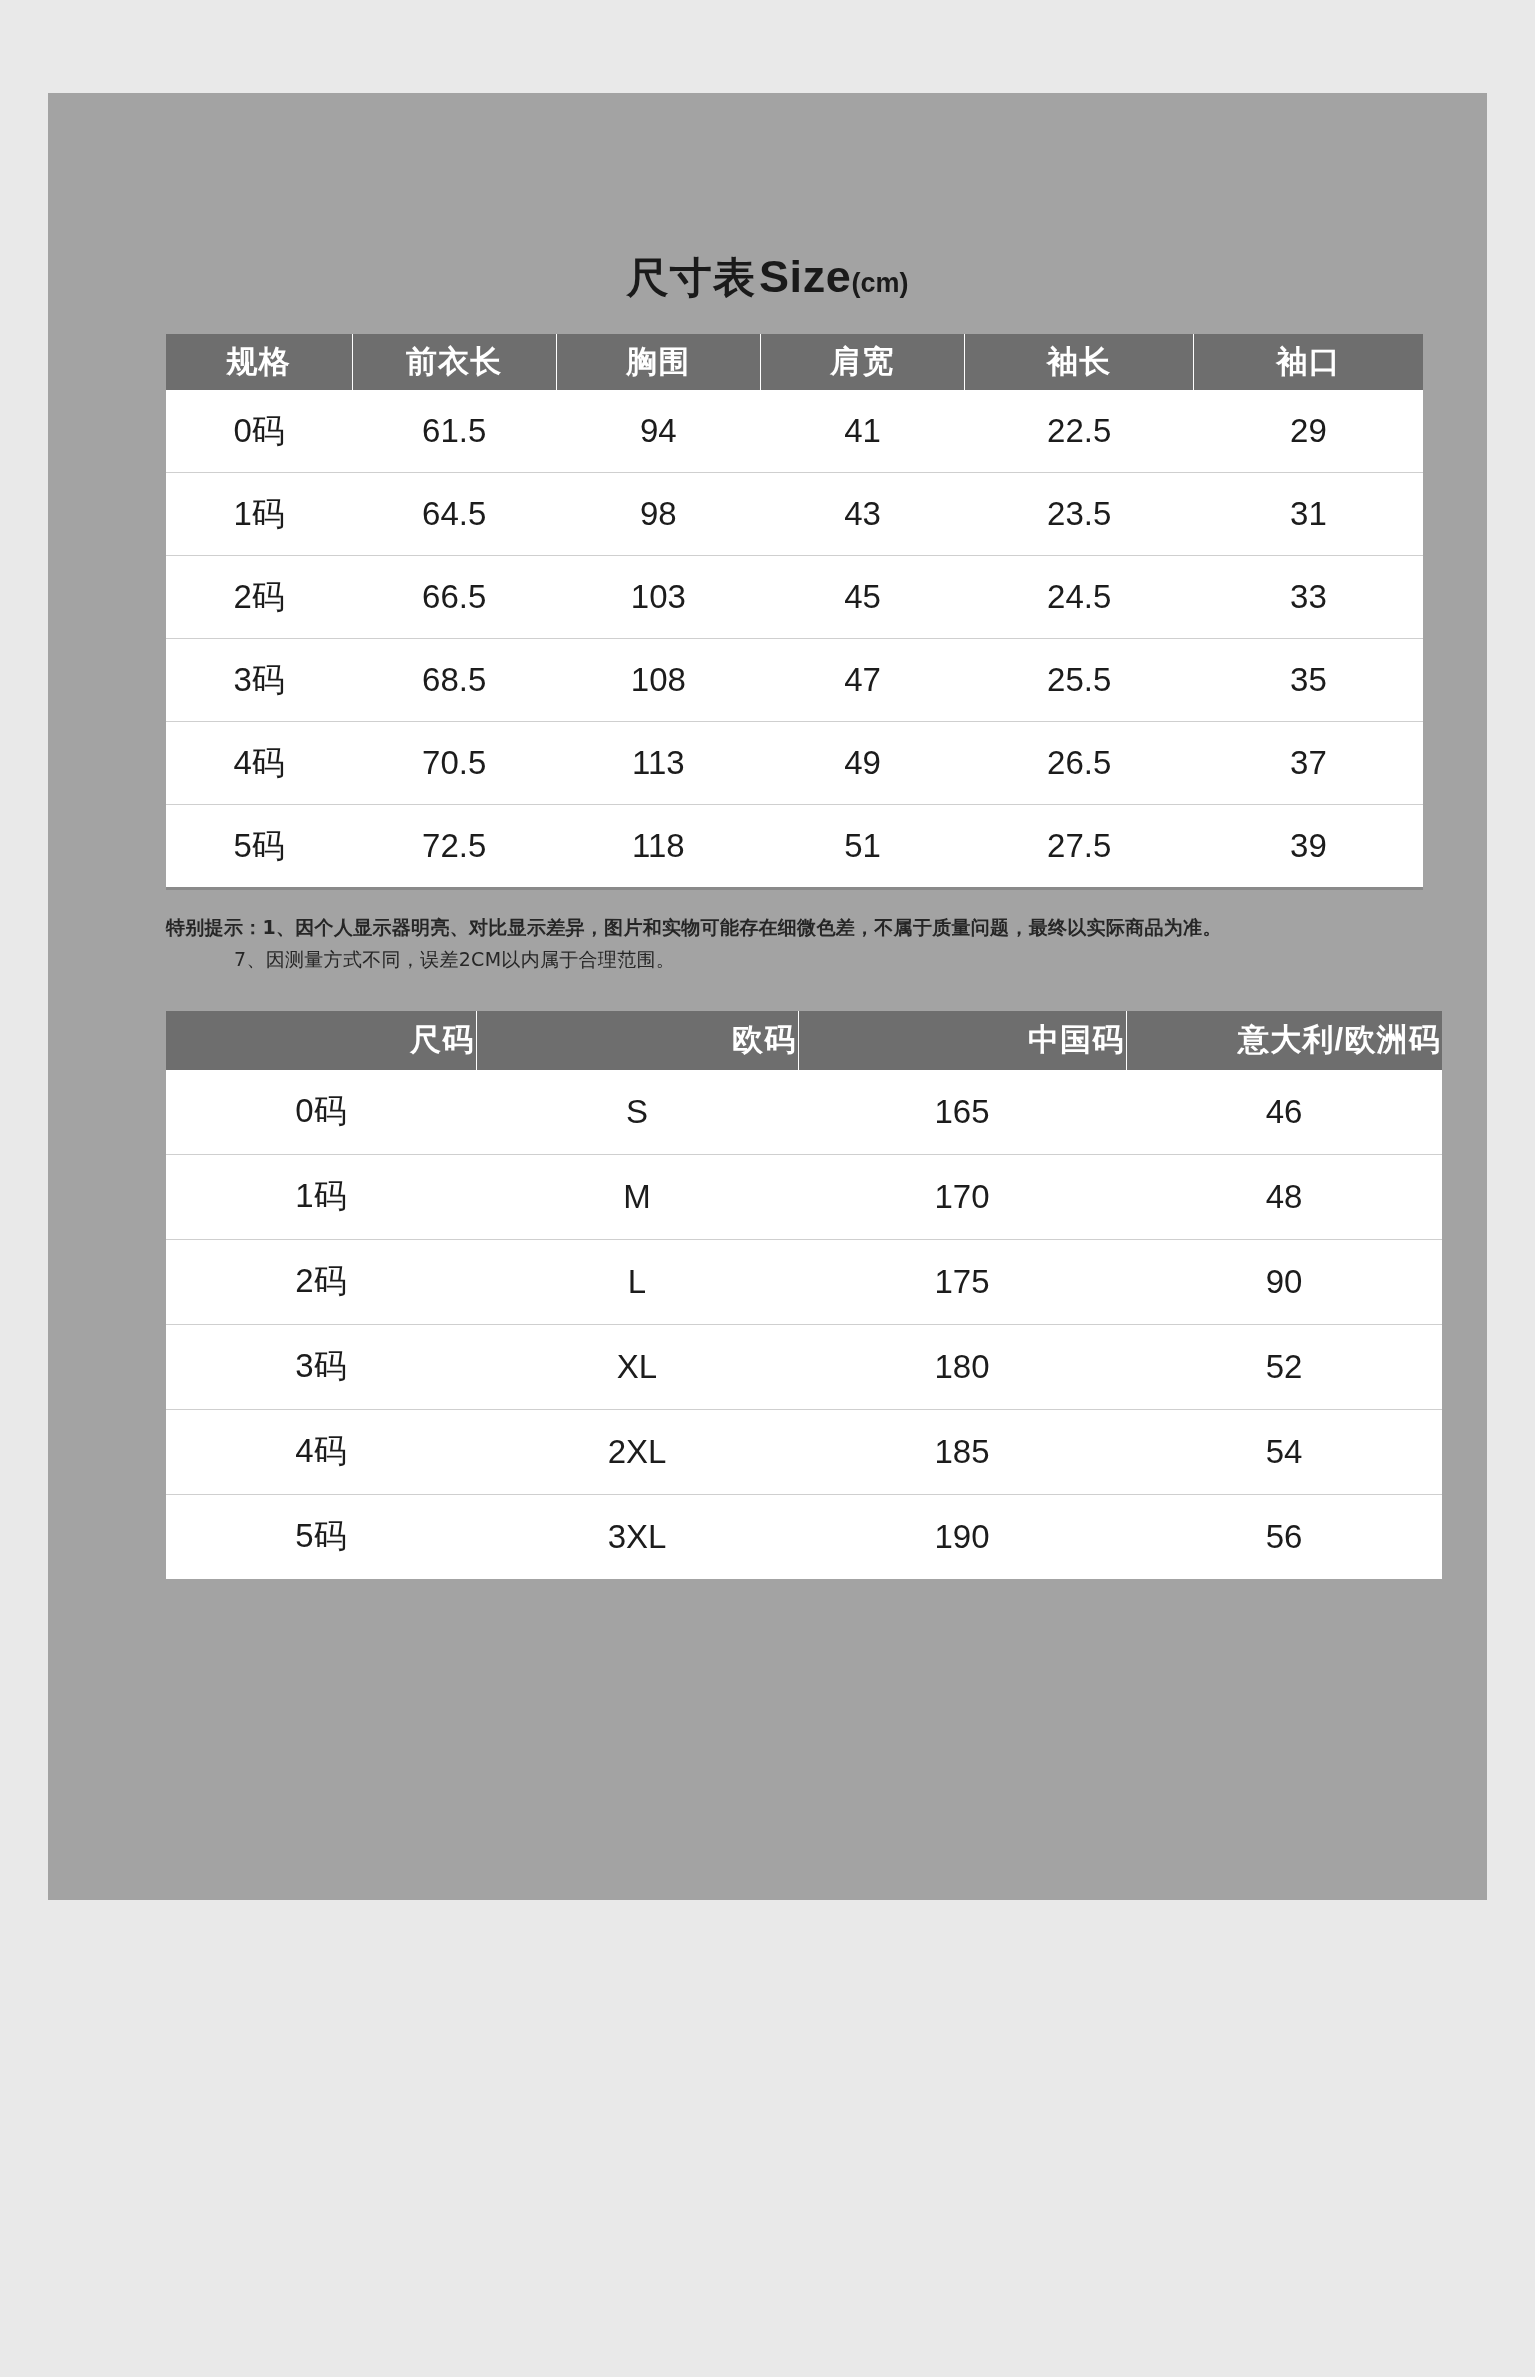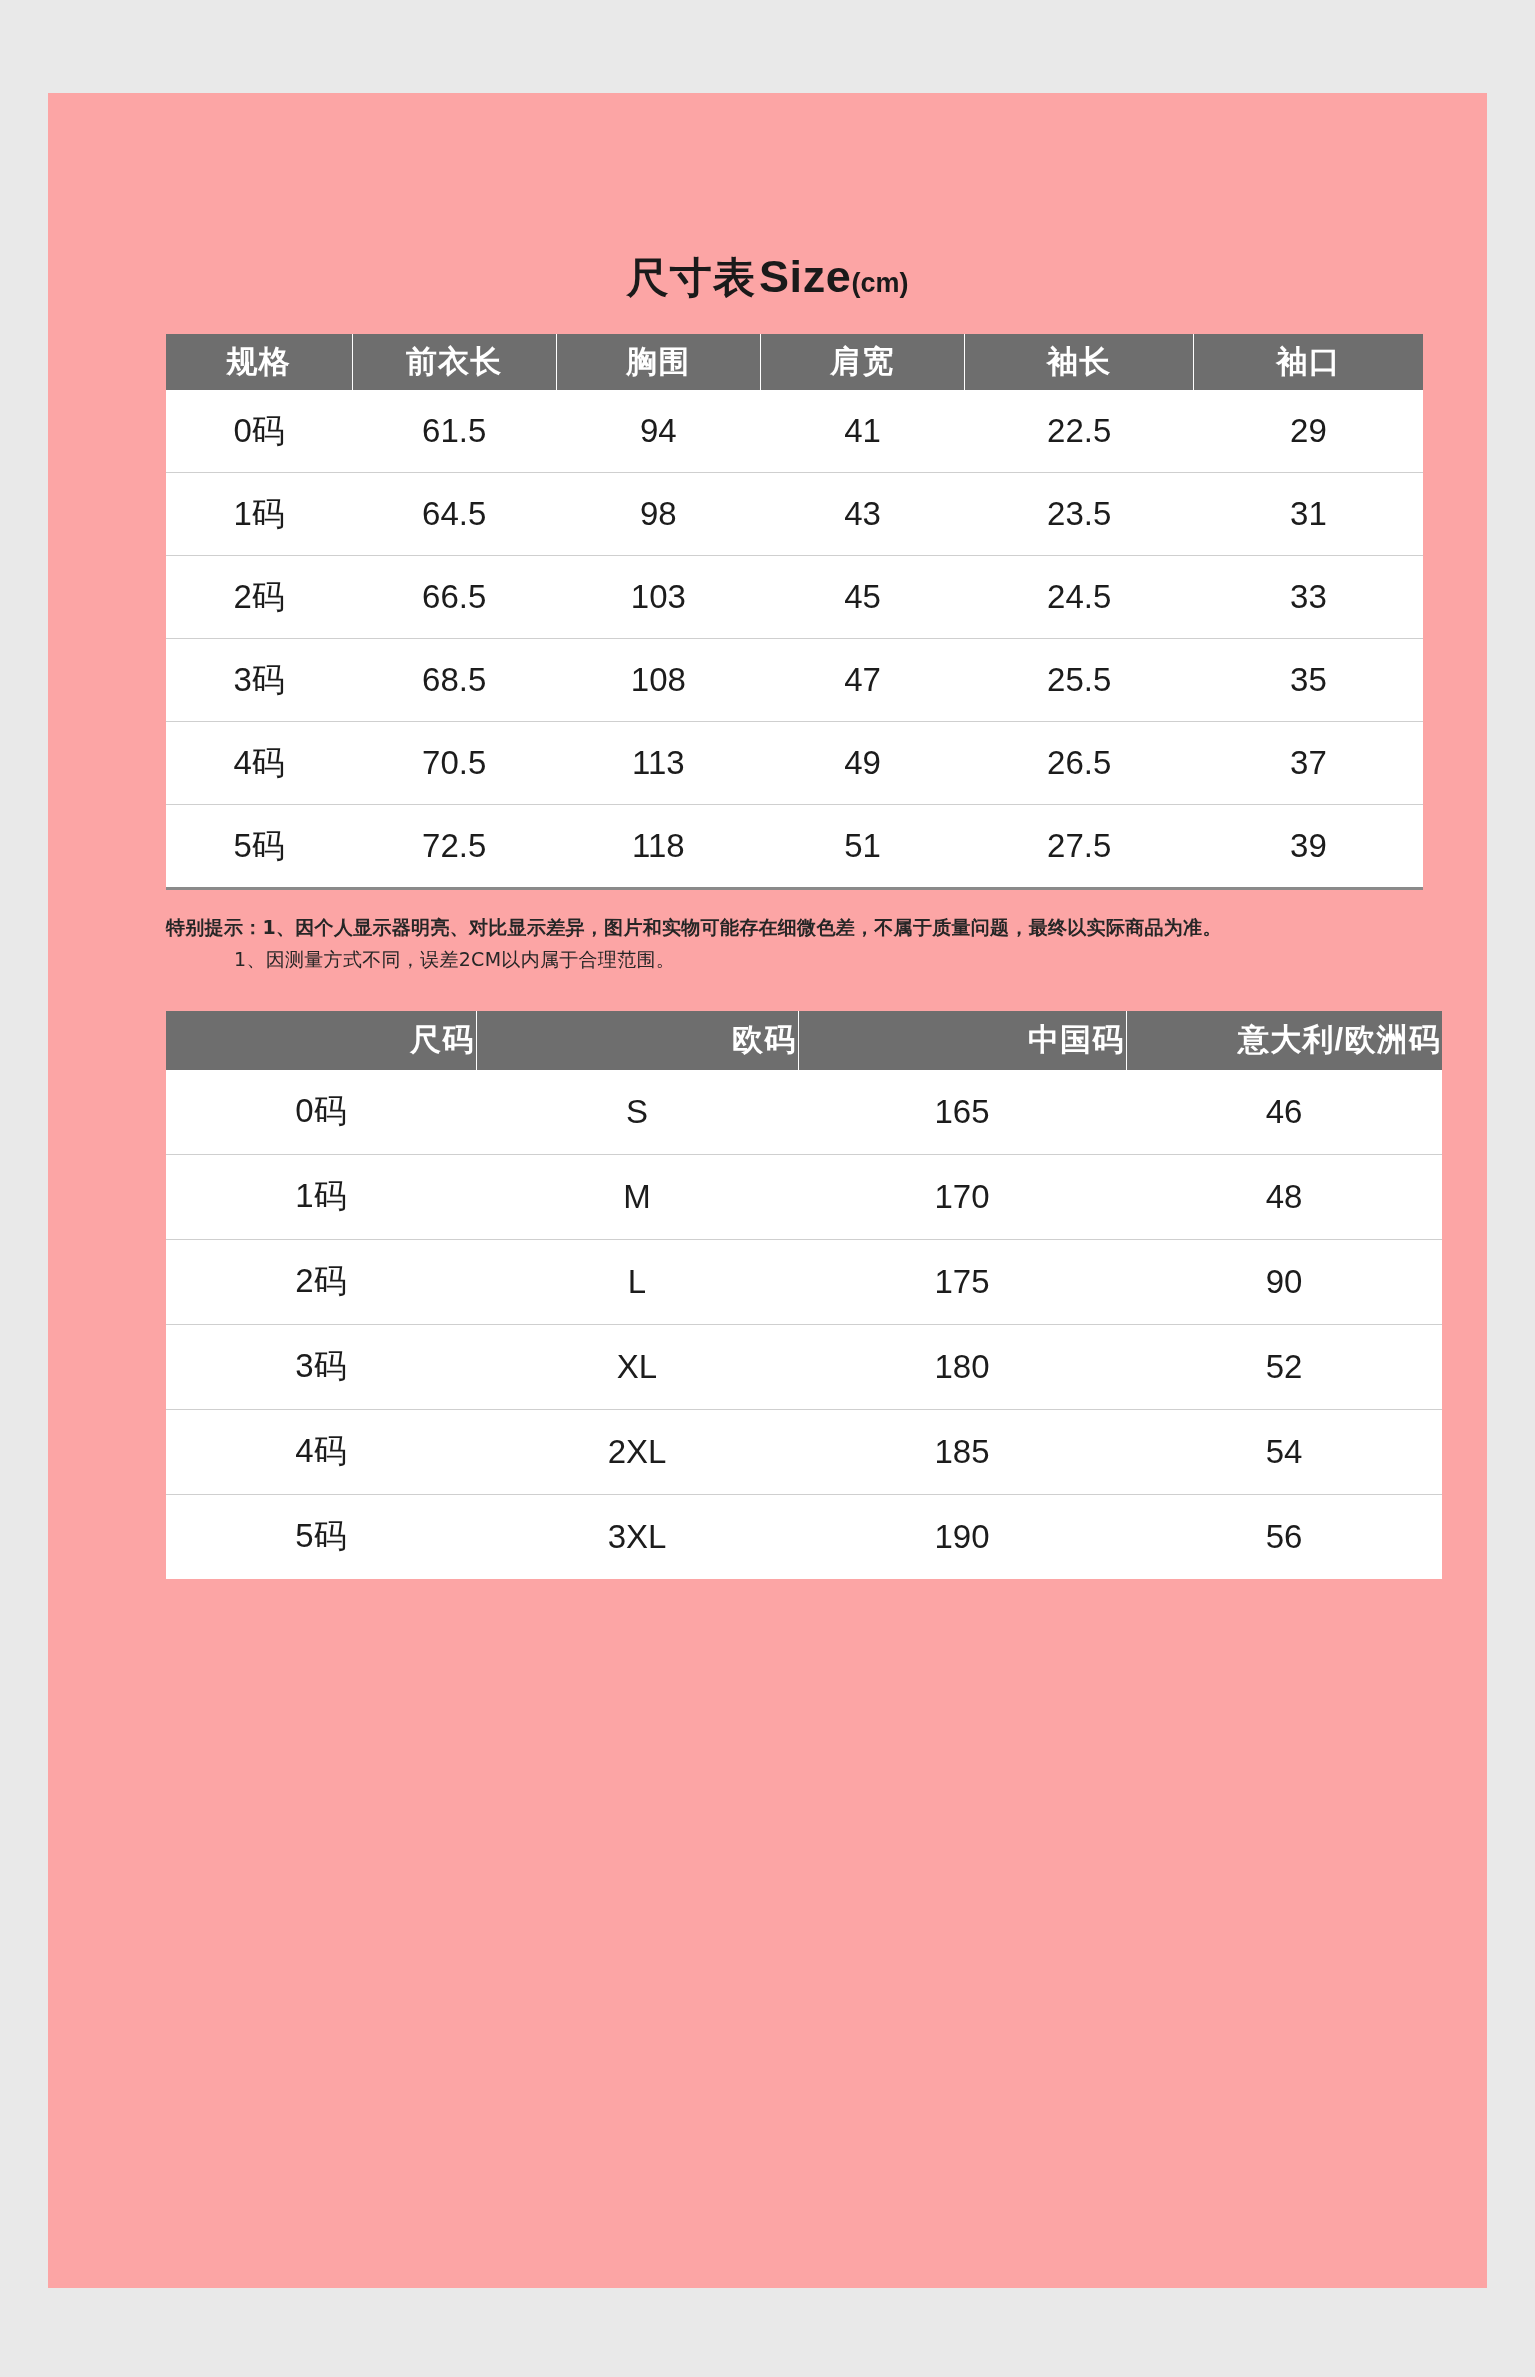--- a/index.html
+++ b/index.html
@@ -14,22 +14,22 @@
     background: #e9e9e9;
     position: relative;
     box-sizing: border-box;
     overflow: hidden;
   }
   .sheet {
     position: absolute;
     left: 48px;
     top: 93px;
     width: 1439px;
-    height: 2195px;
-    background: #fca5a5;
+    height: 1807px;
+    background: #a3a3a3;
     box-sizing: border-box;
   }
   .inner {
     padding: 0 118px;
     box-sizing: border-box;
   }
 
   
   .size-title {
     text-align: center;
@@ -231,21 +231,21 @@
             <td>118</td>
             <td>51</td>
             <td>27.5</td>
             <td>39</td>
           </tr>
         </tbody>
       </table>
 
       <div class="notes">
         <span class="line first">特别提示：1、因个人显示器明亮、对比显示差异，图片和实物可能存在细微色差，不属于质量问题，最终以实际商品为准。</span>
-        <span class="line second">1、因测量方式不同，误差2CM以内属于合理范围。</span>
+        <span class="line second">7、因测量方式不同，误差2CM以内属于合理范围。</span>
       </div>
 
 
       <table class="ref">
         <colgroup>
           <col style="width:310px">
           <col style="width:322px">
           <col style="width:328px">
           <col style="width:316px">
         </colgroup>

